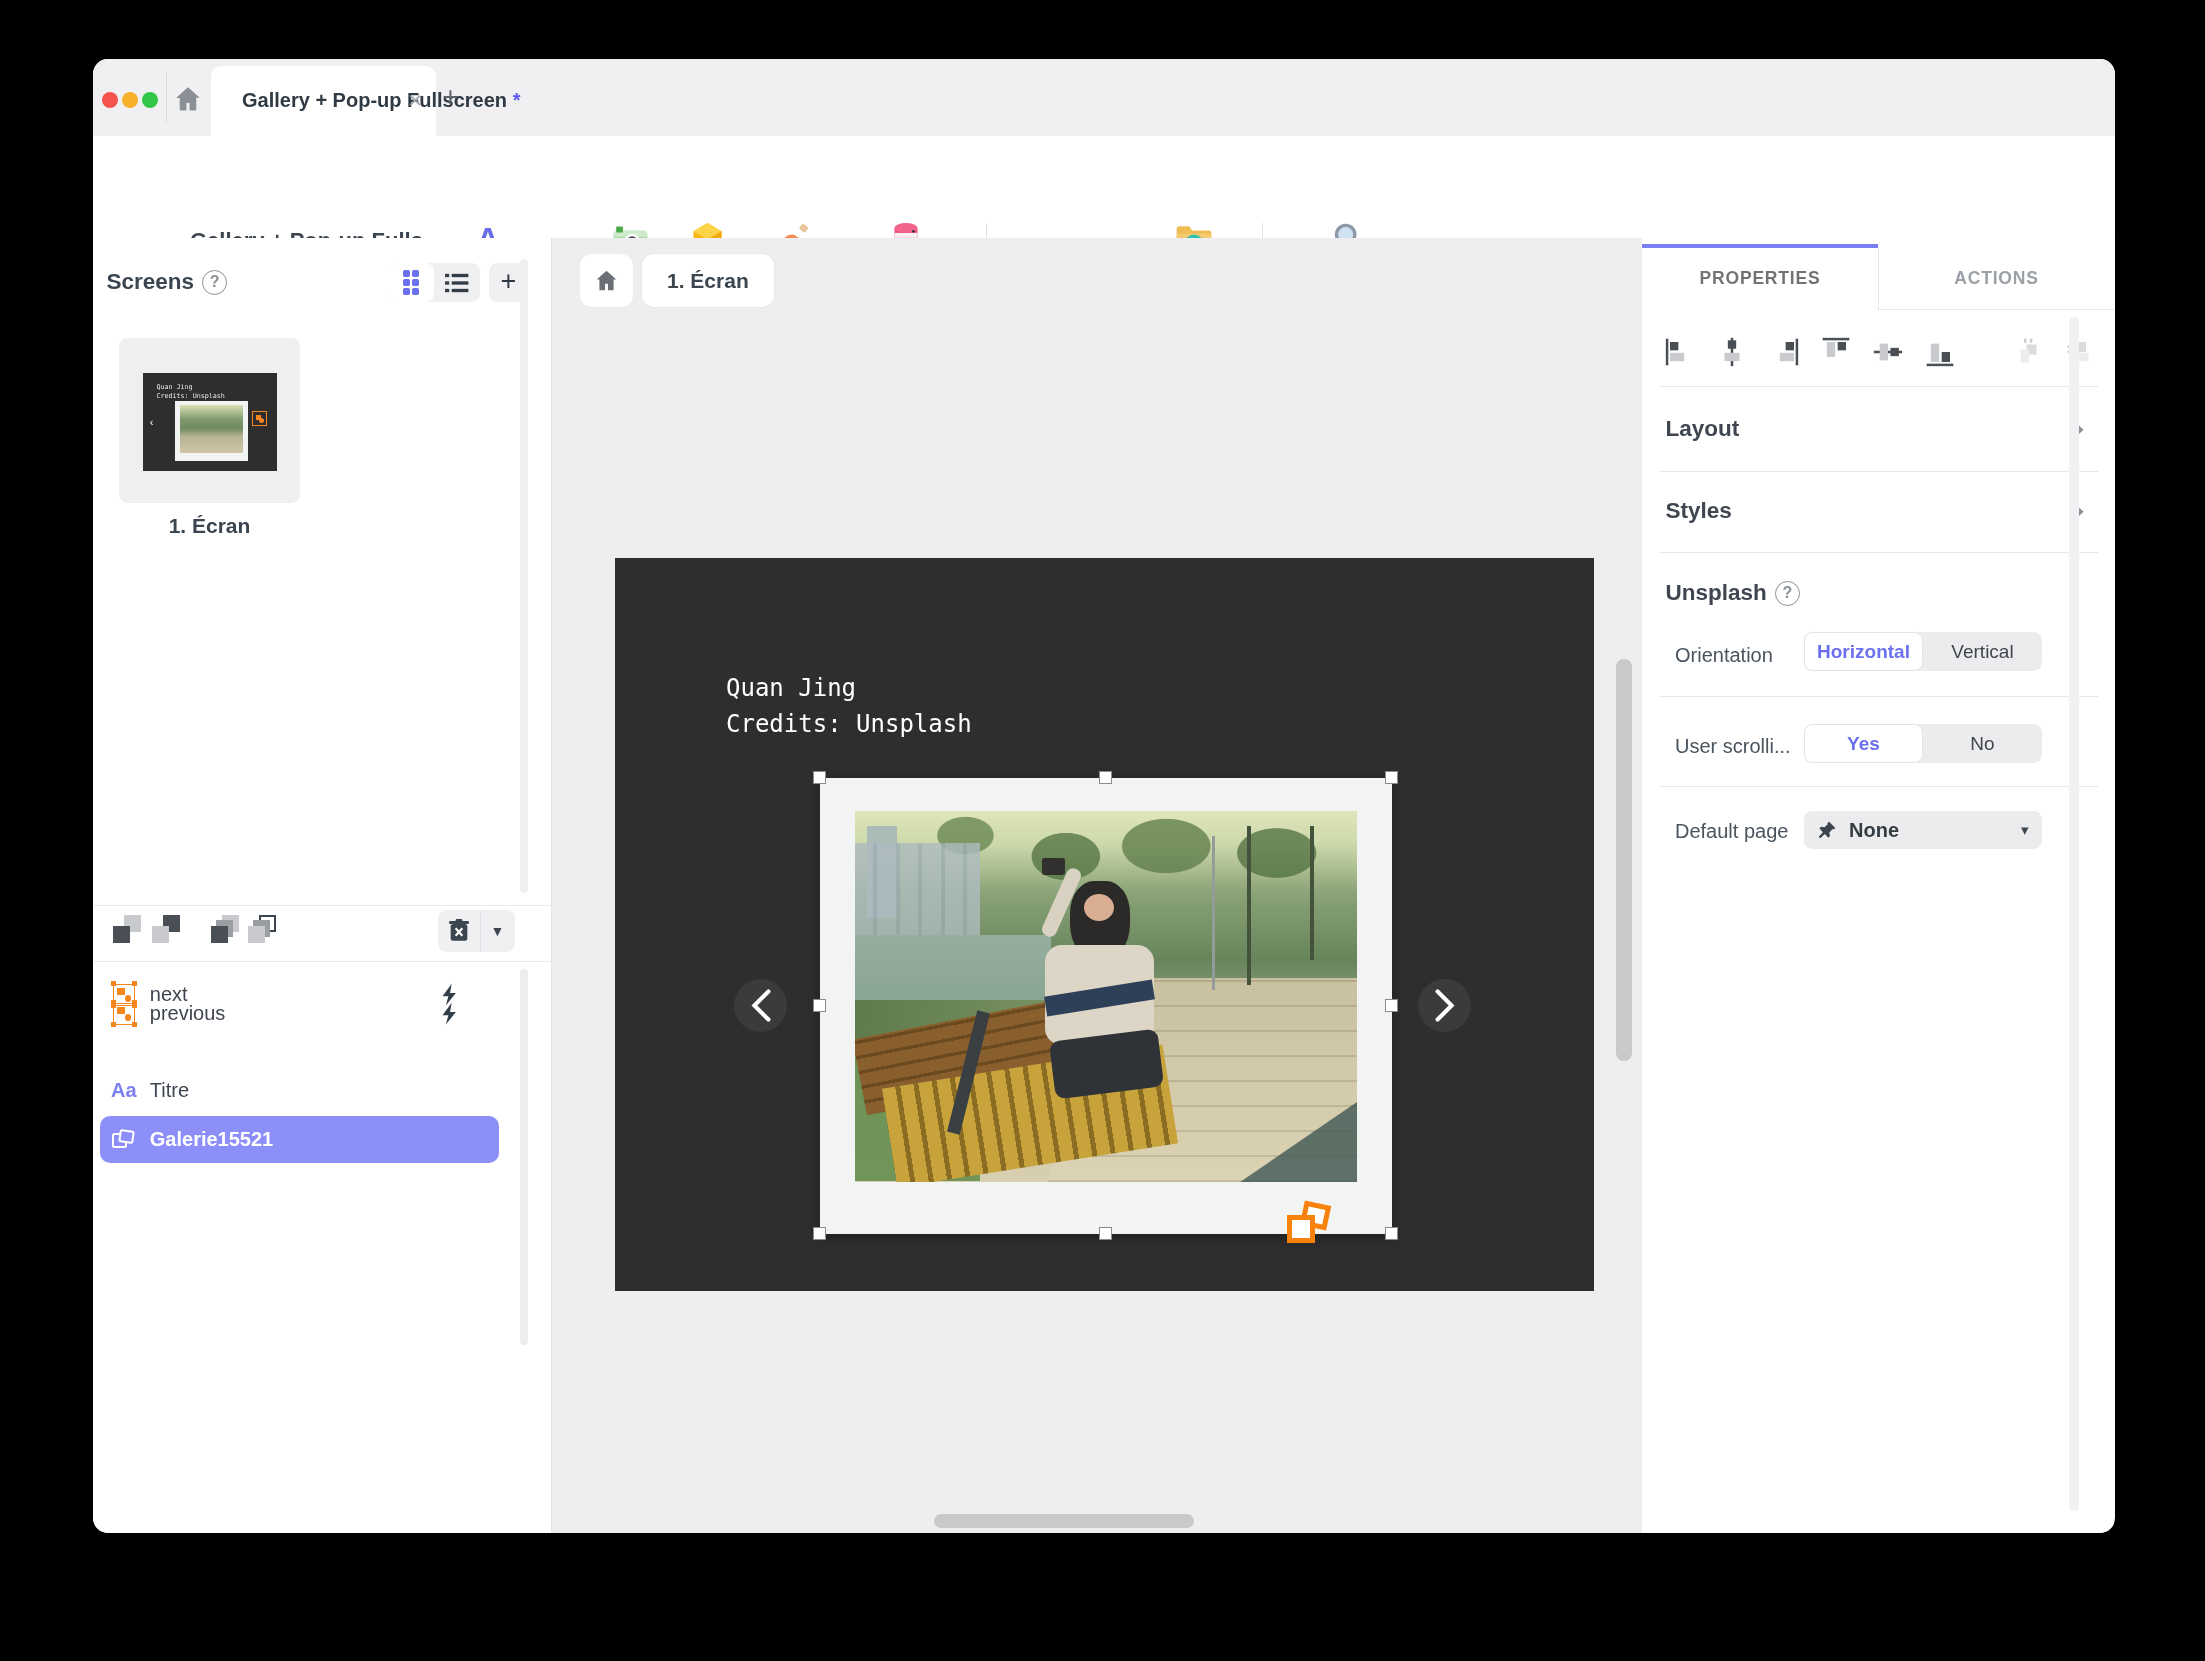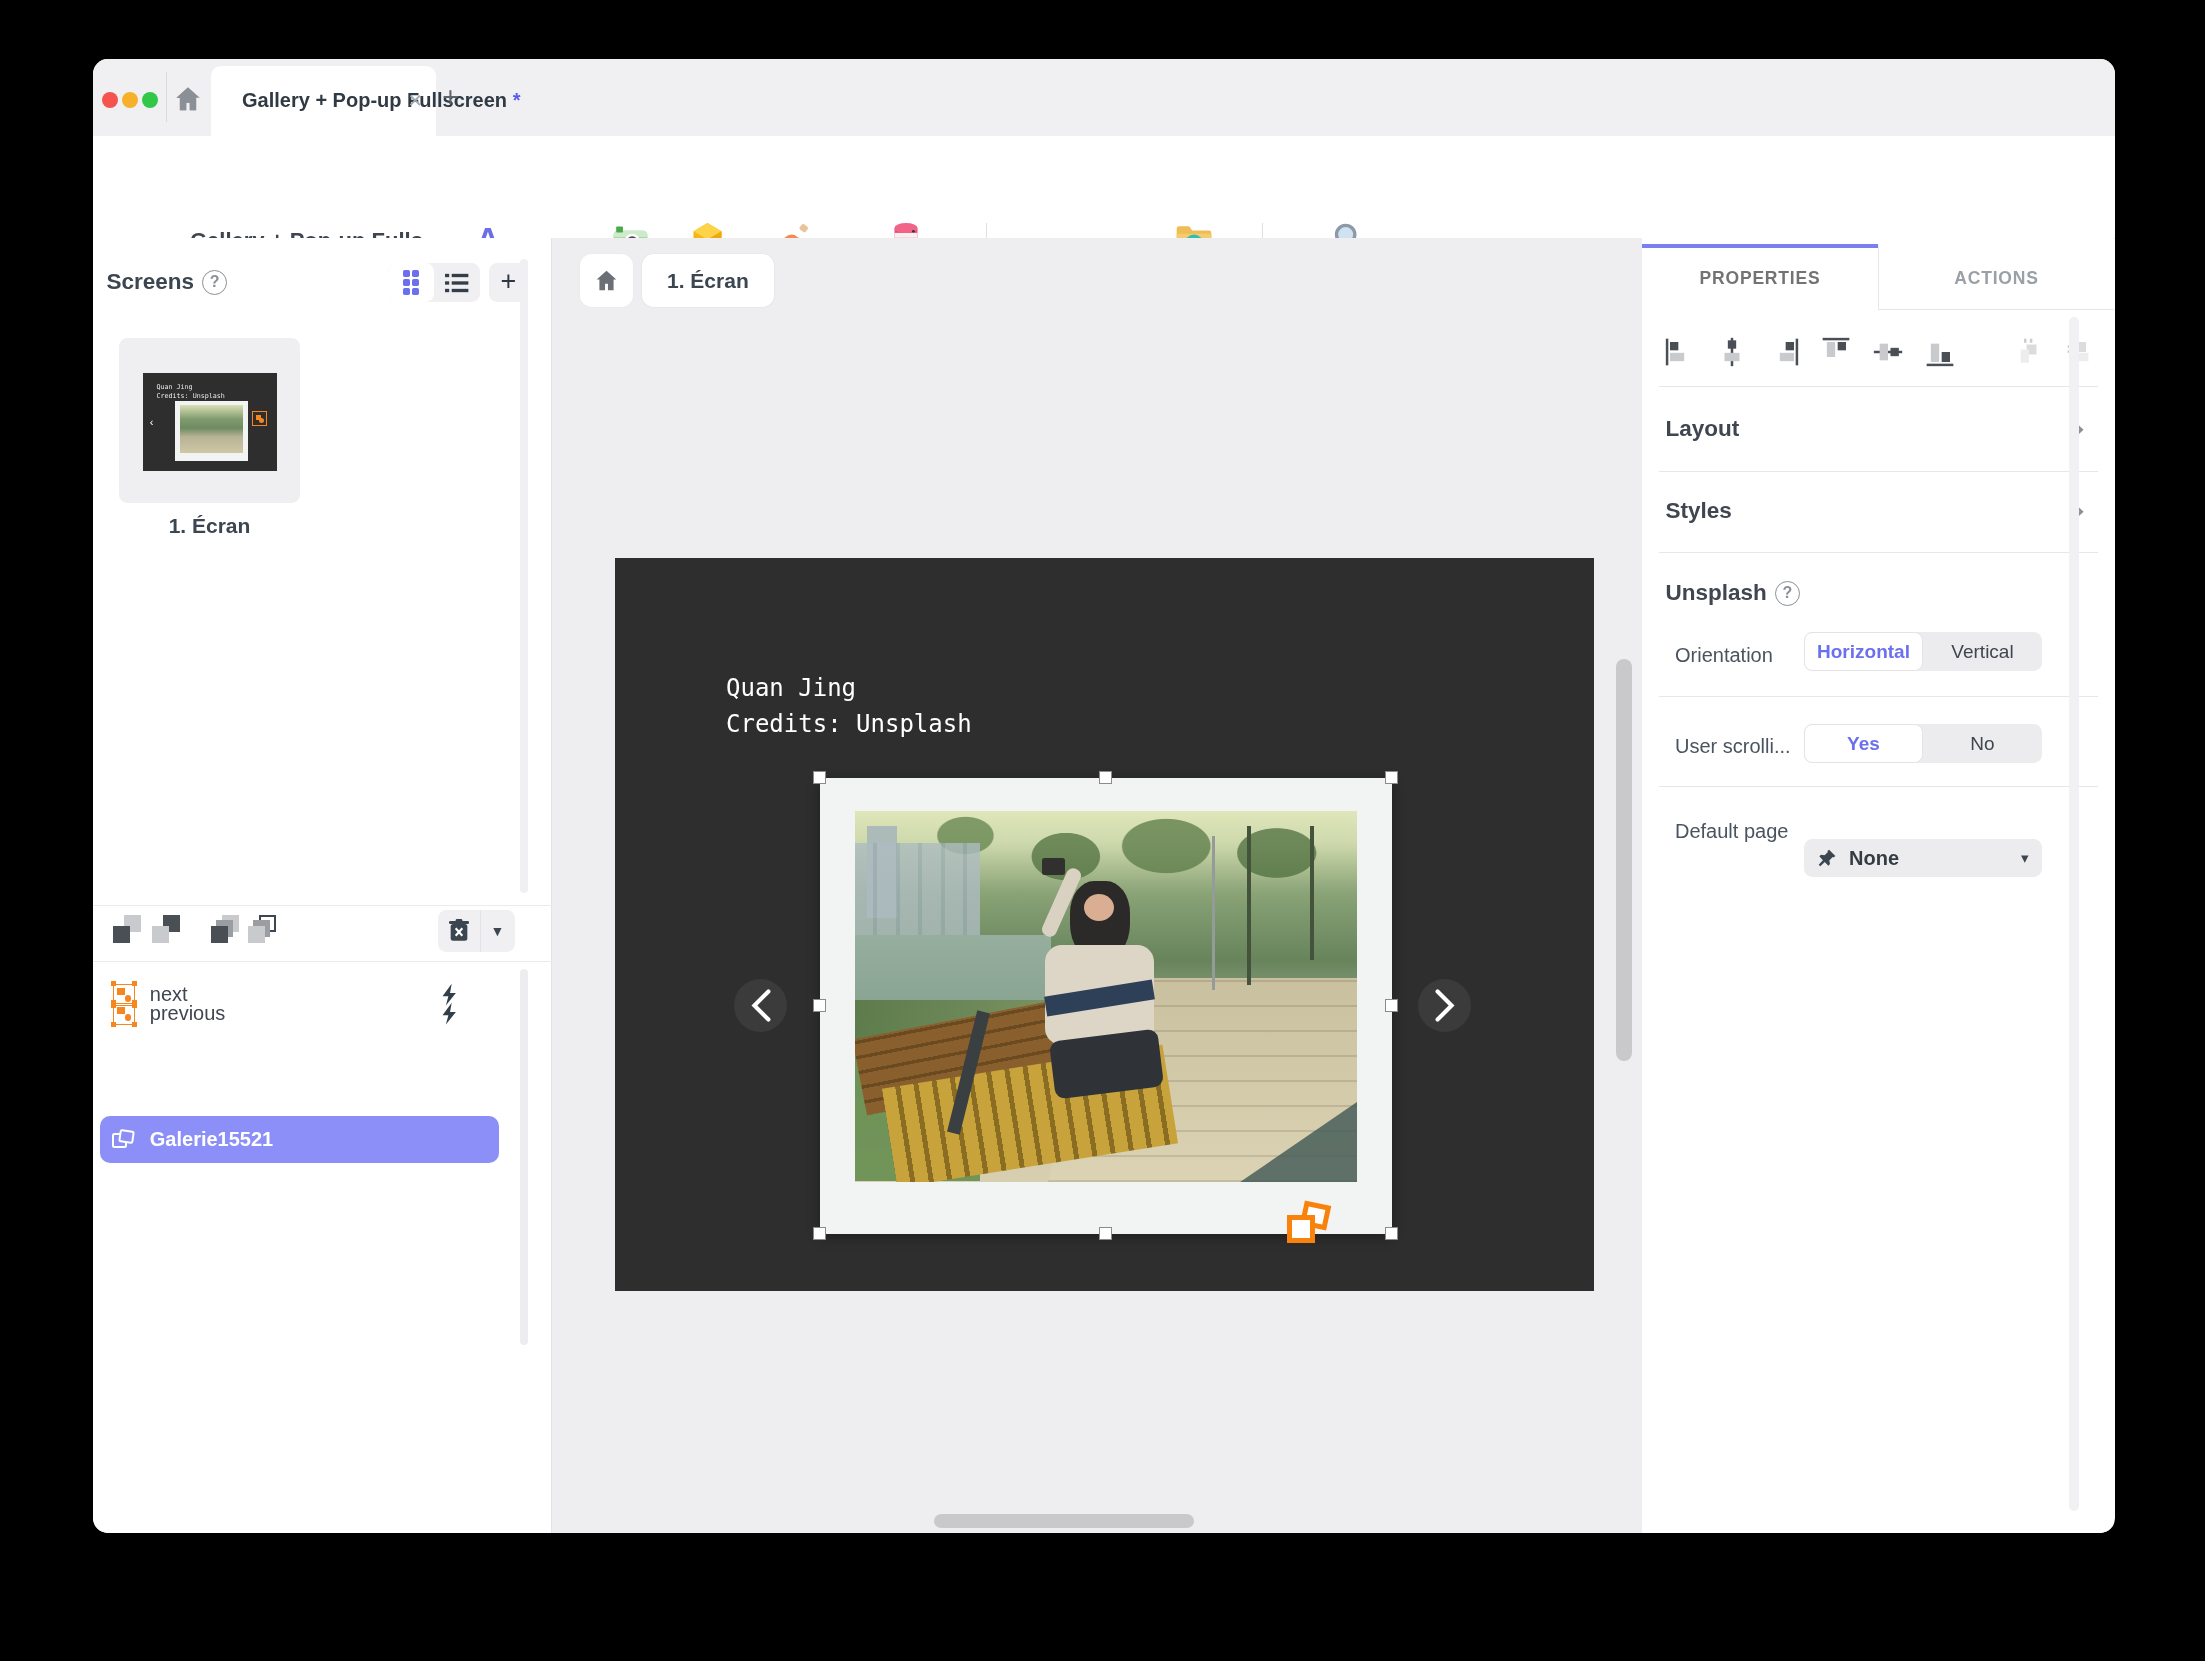--- a/index.html
+++ b/index.html
@@ -456,20 +456,26 @@
             <i class="c4"></i>
           </span>
         </span>
     <span class="llabel">previous</span>
     <span class="bolt">
       <svg width="18.4" height="23.4" viewBox="0 0 22 28">
             <path d="M14 1 3 16h7l-3 11 12-15h-7z" fill="#343e48"></path>
           </svg>
     </span>
   </div>
+  <div class="layer-row" style="top:1008px">
+    <span class="licon">
+          <span class="aa">Aa</span>
+        </span>
+    <span class="llabel">Titre</span>
+  </div>
   <div class="layer-row layer-selected" style="top:1057px">
     <span class="licon">
           <span class="galleryicon">
             <i class="g1"></i>
             <i class="g2"></i>
           </span>
         </span>
     <span class="llabel">Galerie15521</span>
   </div>
   <span class="lp-scroll" style="left:427px;top:910px;height:376px;background:#ededef"></span>
@@ -647,21 +653,21 @@
     <div class="rp-div" style="top:458px"></div>
 
     <span class="ctl-label" style="top:497px">User scrolli...</span>
     <div class="seg" style="top:486px">
       <span class="seg-opt seg-on">Yes</span>
       <span class="seg-opt">No</span>
     </div>
     <div class="rp-div" style="top:548px"></div>
 
     <span class="ctl-label" style="top:582px">Default page</span>
-    <div class="ddfield" style="top:601px">
+    <div class="ddfield" style="top:573px">
       <span style="margin-left:13.4px">
         <svg width="20" height="20" viewBox="0 0 24 24">
               <path d="M14.5 2 22 9.5l-2 2-1.2-.6-4 4 .8 4.3-2 2-4.3-4.3L4 22l-2-2 5.1-5.3L2.8 10l2-2 4.3.8 4-4-.6-1.2z" fill="#3c4650"></path>
             </svg>
       </span>
       <span class="ddtext">None</span>
       <span class="ddcaret">▾</span>
     </div>
 
     <span class="rp-scroll"></span>

